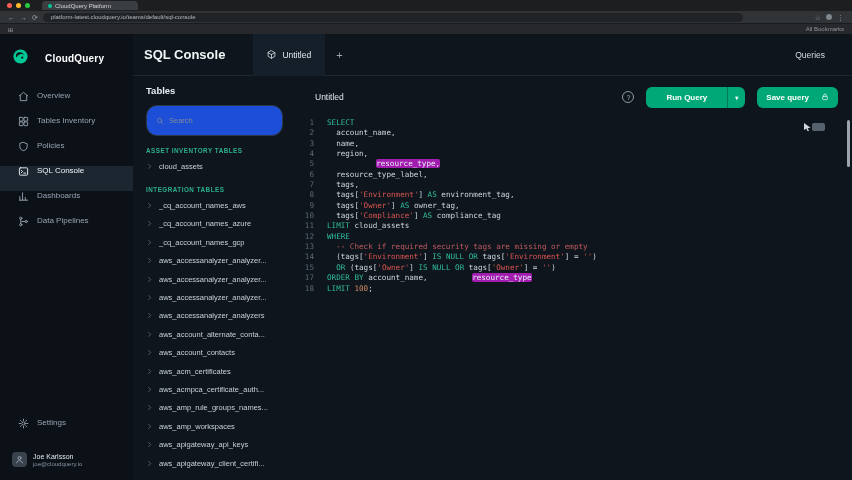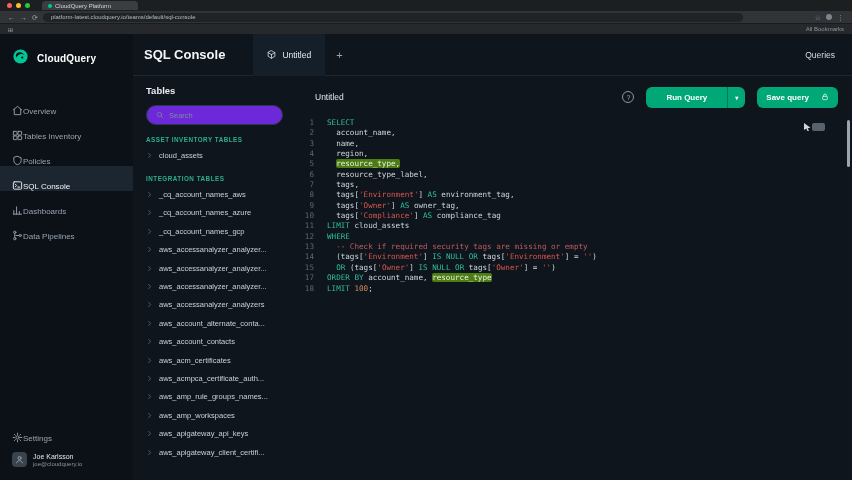--- a/index.html
+++ b/index.html
@@ -20,44 +20,44 @@
   .url-text{font-size:6px;color:#b6bcc2;white-space:nowrap;}
   .chrome-right{display:flex;gap:5px;align-items:center;margin-left:auto;}
   .avatar-dot{width:6px;height:6px;border-radius:50%;background:#7d858d;}
   .bookmarksbar{height:11px;background:#26282b;display:flex;align-items:center;padding:0 8px;border-top:1px solid #191b1d;}
   .bm-left{font-size:6px;color:#9fa4a9;}
   .bm-right{margin-left:auto;font-size:6px;color:#8e9499;}
 
   
   .app{display:flex;height:446px;background:#0f151c;position:relative;}
   .sidebar{width:133px;background:#0c1118;display:flex;flex-direction:column;flex-shrink:0;}
-  .logo-row{display:flex;align-items:center;gap:8px;padding:14px 12px 8px;}
+  .logo-row{display:flex;align-items:center;gap:16px;padding:14px 12px 8px;}
   .logo-text{font-size:10px;font-weight:bold;color:#fff;letter-spacing:.2px;}
   .nav{margin-top:14px;display:flex;flex-direction:column;}
-  .nav-item{display:flex;align-items:flex-end;height:25px;padding:0 12px;color:#97a4b0;font-size:8px;cursor:pointer;white-space:nowrap;}
+  .nav-item{display:flex;align-items:flex-start;gap:8px;height:25px;padding:0 18px;color:#97a4b0;font-size:8px;cursor:pointer;white-space:nowrap;}
   .nav-item.active{background:#1c2631;color:#eef3f7;}
   .nav-ic{display:flex;align-items:center;}
   .sidebar-bottom{margin-top:auto;padding-bottom:5px;}
   .user-row{display:flex;gap:6px;padding:9px 12px 8px;align-items:center;}
   .user-avatar{width:15px;height:15px;border-radius:4px;background:#39434e;color:#aeb9c4;display:flex;align-items:center;justify-content:center;flex-shrink:0;}
   .user-meta{display:flex;flex-direction:column;gap:1px;min-width:0;}
   .user-name{font-size:7px;color:#dfe6ec;}
   .user-email{font-size:6px;color:#8794a0;white-space:nowrap;}
 
   .main{flex:1;display:flex;flex-direction:column;min-width:0;}
   .app-header{height:42px;display:flex;align-items:center;border-bottom:1px solid #1d2732;flex-shrink:0;}
   .page-title{font-size:13px;font-weight:bold;color:#f2f6f9;padding:0 28px 0 11px;white-space:nowrap;}
   .editor-tab{height:42px;display:flex;align-items:center;gap:6px;padding:0 14px;background:#151f2a;color:#e2e9ef;font-size:8.5px;cursor:pointer;}
   .tab-plus{font-size:11px;color:#9aa7b2;padding:0 11px;cursor:pointer;}
-  .queries-link{margin-left:auto;font-size:8.5px;color:#d4dce3;padding-right:17px;cursor:pointer;}
+  .queries-link{margin-left:auto;font-size:8.5px;color:#d4dce3;padding-right:27px;cursor:pointer;}
 
   .content{flex:1;display:flex;min-height:0;}
   .tables-panel{width:160px;flex-shrink:0;padding:9px 4px 0 13px;overflow:hidden;}
   .tables-title{font-size:9.5px;font-weight:bold;color:#e8eef3;margin-bottom:9px;}
-  .searchbox{height:20px;border:1px solid #2c3946;background:#6d28d9;border-radius:11px;display:flex;align-items:center;gap:5px;padding:0 9px;color:#7f8c98;margin-right:6px;}
+  .searchbox{height:31px;border:1px solid #2c3946;background:#1d4ed8;border-radius:11px;display:flex;align-items:center;gap:5px;padding:0 9px;color:#7f8c98;margin-right:6px;}
   .searchbox input{background:transparent;border:none;outline:none;font-size:7.5px;color:#c7d1da;width:100%;font-family:"Liberation Sans",sans-serif;}
   .searchbox input::placeholder{color:#7f8c98;}
   .sec-label{font-size:6.3px;font-weight:bold;letter-spacing:.5px;color:#2caf8e;margin:11px 0 3px;}
   .tbl-row{display:flex;align-items:center;gap:6px;height:18.4px;color:#c7d1da;cursor:pointer;}
   .tbl-row .chev{display:flex;color:#808d99;flex-shrink:0;}
   .tbl-name{font-size:7.5px;white-space:nowrap;}
 
   .editor{flex:1;min-width:0;position:relative;padding-top:9px;display:flex;flex-direction:column;}
   .editor-toolbar{display:flex;align-items:center;padding:0 14px 0 22px;height:24px;flex-shrink:0;}
   .editor-title{font-size:8.5px;color:#dfe6ec;}
@@ -67,21 +67,21 @@
   .run-main{padding:0 20px;}
   .run-caret{padding:0 7px;border-left:1px solid rgba(0,0,0,.28);font-size:6px;height:100%;display:flex;align-items:center;}
   .save-btn{padding:0 9px;gap:12px;}
   .save-btn .lock{display:flex;}
 
   .code-area{margin-top:9px;font-family:"DejaVu Sans Mono",monospace;font-size:7.6px;line-height:10.35px;}
   .code-line{display:flex;}
   .ln{width:34px;text-align:right;padding-right:13px;color:#5a6875;flex-shrink:0;}
   .lc{white-space:pre;color:#ccd6de;}
   .tk-kw{color:#2fbfa0}.tk-id{color:#ccd6de}.tk-str{color:#d95550}.tk-com{color:#bf5a5e}.tk-num{color:#cf8a63}
-  .tk-sel{background:#4d7c0f;border-radius:2px;color:#e6edf3;}
+  .tk-sel{background:#a21caf;border-radius:2px;color:#e6edf3;margin-left:40px;}
 
   .collab{position:absolute;top:47px;right:27px;display:flex;align-items:flex-start;gap:1px;}
   .collab-pill{width:13px;height:8px;background:#56626e;border-radius:2px;}
   .scroll-thumb{position:absolute;right:2px;top:86px;width:3px;height:47px;background:#9aa5ae;border-radius:2px;cursor:pointer;}
 </style>
 </head>
 <body>
 
 <div class="tabbar">
   <div class="lights">

